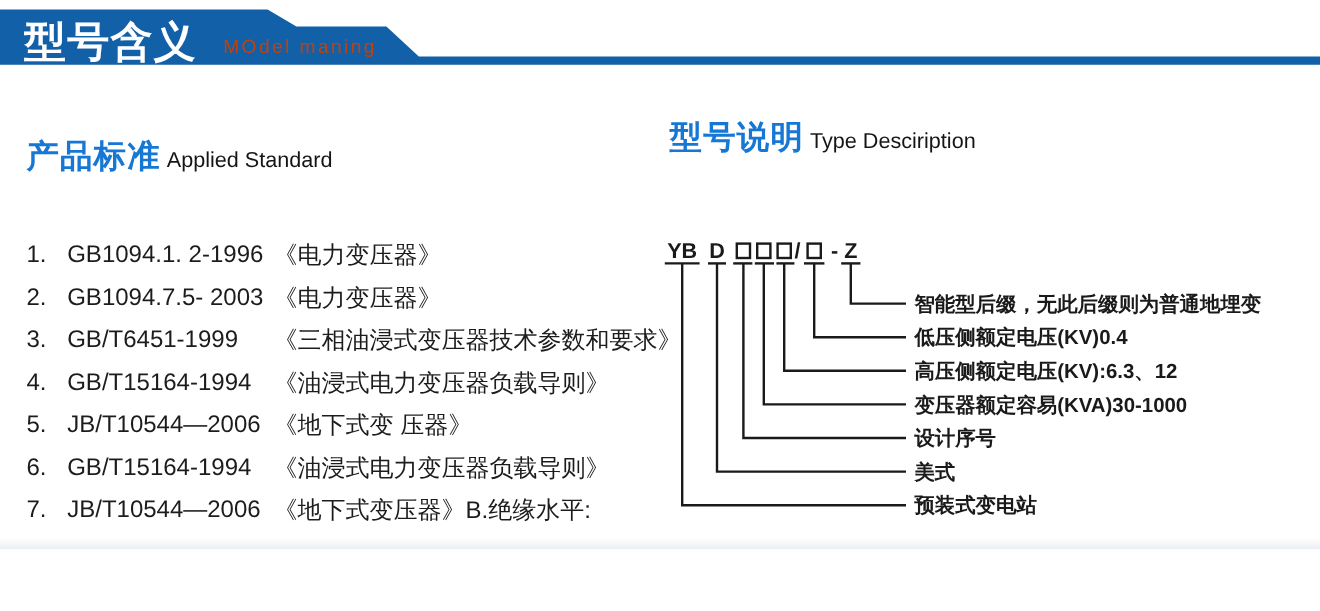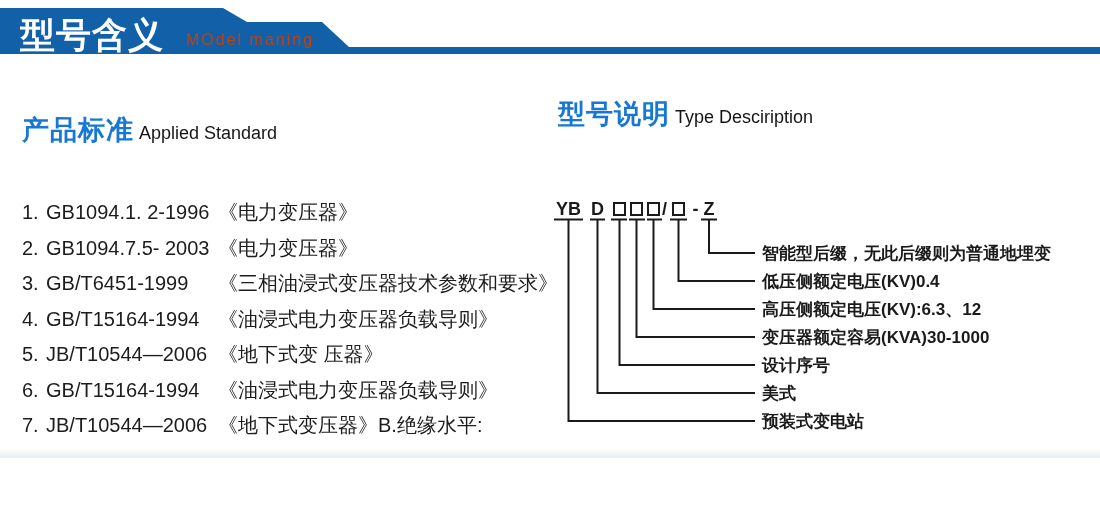--- a/index.html
+++ b/index.html
@@ -17,21 +17,21 @@
     letter-spacing:2px;white-space:nowrap;
   }
   .sec-head{position:absolute;display:flex;align-items:baseline;white-space:nowrap;}
   .sec-head .cn{font-size:27px;font-weight:bold;color:#1677d4;letter-spacing:1px;}
   .sec-head .en{font-size:18px;color:#151515;margin-left:5px;}
   .sec-head-left{left:22px;top:112px;}
   .sec-head-right{left:558px;top:96px;}
   .std-list{position:absolute;left:22px;top:195px;font-size:20px;color:#1c1c1c;}
   .std-row{display:flex;height:35.5px;align-items:center;white-space:nowrap;}
   .std-num{width:24px;flex:none;}
-  .std-code{width:172px;flex:none;}
+  .std-code{width:172px;flex:none;margin-left:10px;}
   .std-cont{height:35.5px;display:flex;align-items:center;padding-left:196px;white-space:nowrap;}
   .diagram{position:absolute;left:550px;top:190px;}
   .dline{stroke:#1a1a1a;stroke-width:2;fill:none;}
   .dbox{stroke:#1a1a1a;stroke-width:2;fill:#ffffff;}
   text.code{font-family:"Liberation Sans","DejaVu Sans",sans-serif;font-size:18px;font-weight:bold;fill:#1a1a1a;}
   text.lbl{font-family:"Liberation Sans","DejaVu Sans",sans-serif;font-size:17px;font-weight:bold;fill:#1a1a1a;}
   .bottom-fade{position:absolute;left:0;bottom:0;width:1100px;height:10px;
     background:linear-gradient(#ffffff,#e9eef3);}
 </style>
 </head>

